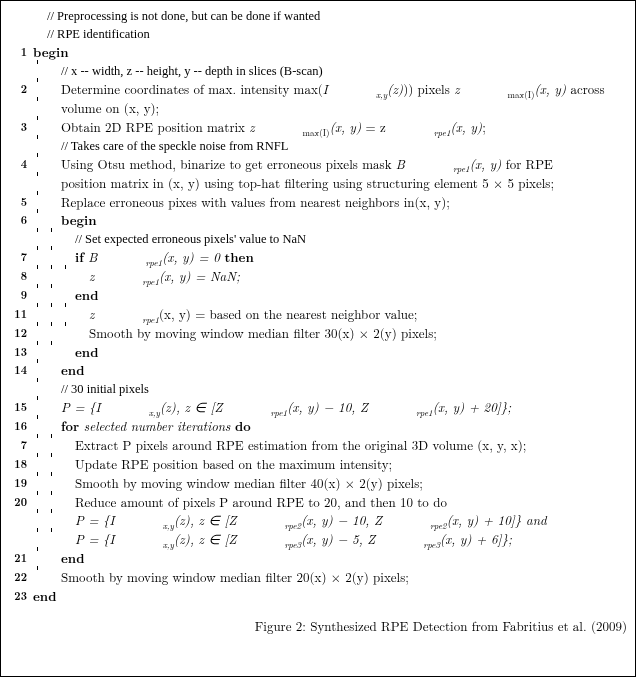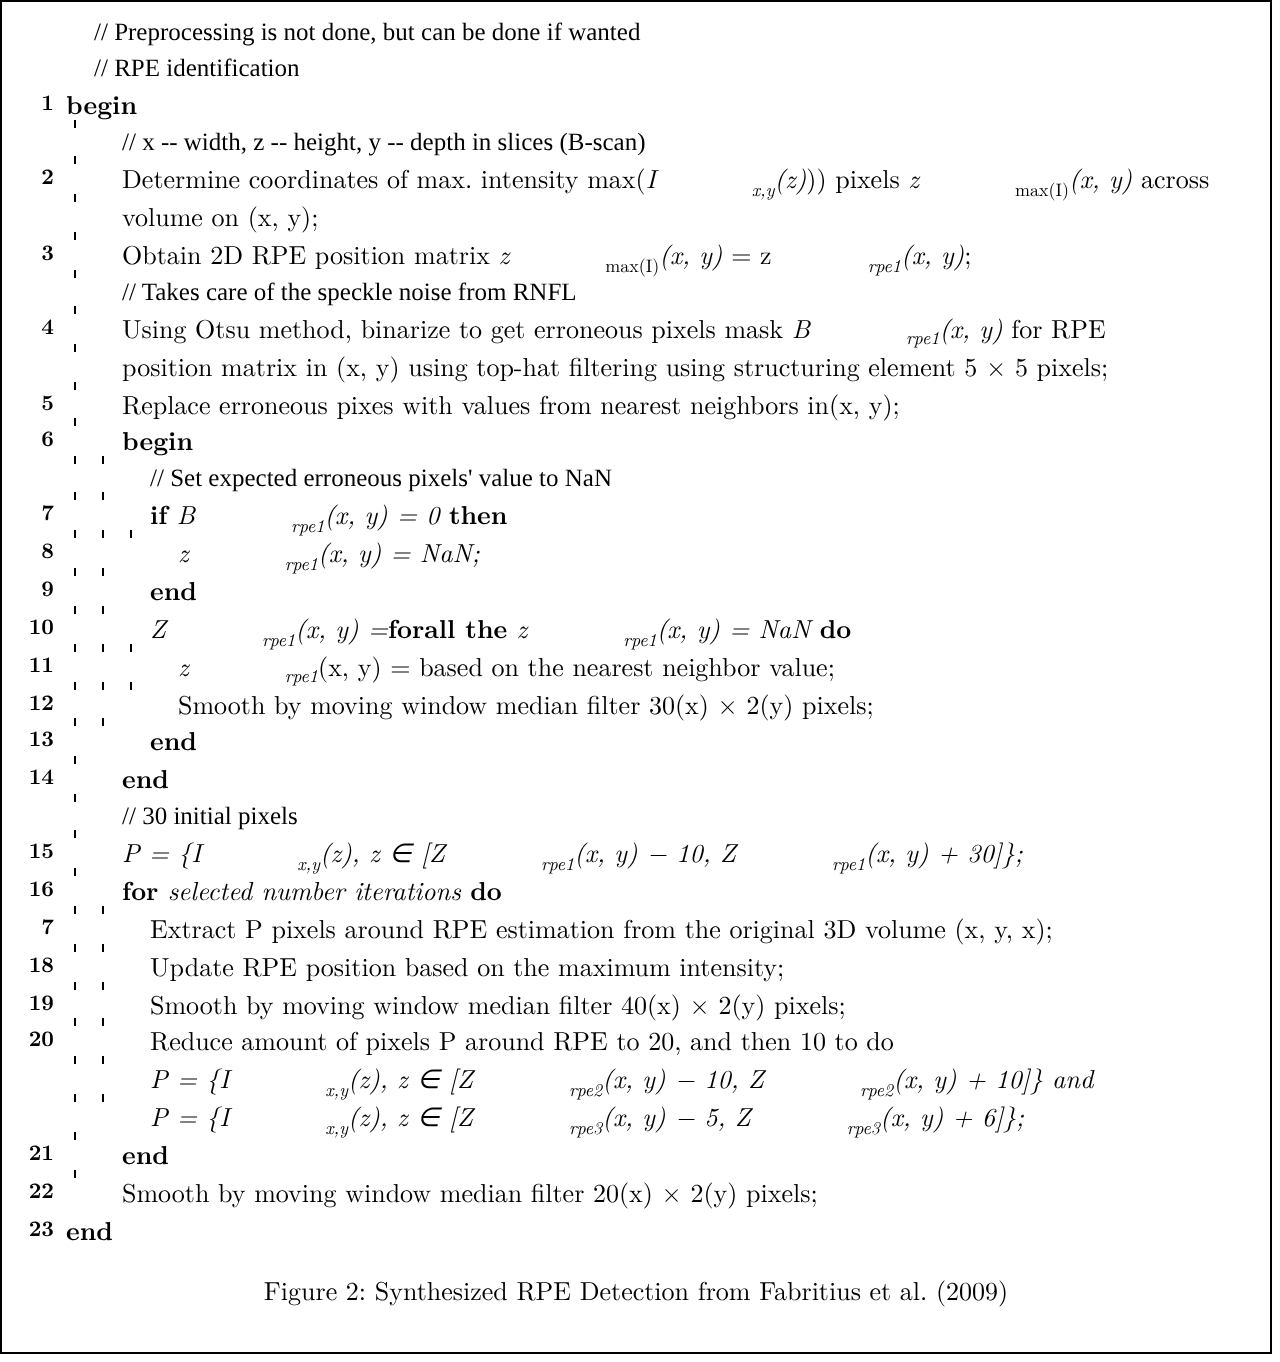--- a/index.html
+++ b/index.html
@@ -62,21 +62,21 @@
   .body {
     white-space: normal;
   }
   .tt {
     font-family: Liberation Serif, serif;
     font-size: 12.5px;
   }
   .it { font-style: italic; }
   .bf { font-weight: bold; }
   .caption {
-    text-align: center;
+    text-align: right;
     margin-top: 10px;
     font-size: 13px;
   }
   sub { font-size: 9px; line-height: 0; padding-left: 48px; }
 </style>
 </head>
 <body>
 
 <div class="page">
 
@@ -199,28 +199,20 @@
 
 <div class="line">
       <span class="lnum">9</span>
       <span class="gut"></span>
       <span class="bar"></span>
       <span class="bar"></span>
       <span class="ind"></span>
       <span class="body bf">end</span>
     </div>
 
-<div class="line">
-      <span class="lnum">10</span>
-      <span class="gut"></span>
-      <span class="bar"></span>
-      <span class="bar"></span>
-      <span class="ind"></span>
-      <span class="body"><span class="it">Z</span><sub class="it">rpe1</sub><span class="it">(x, y) =</span><span class="bf">forall the</span><span class="it"> z</span><sub class="it">rpe1</sub><span class="it">(x, y) = NaN </span><span class="bf">do</span></span>
-    </div>
 
 <div class="line">
       <span class="lnum">11</span>
       <span class="gut"></span>
       <span class="bar"></span>
       <span class="bar"></span>
       <span class="bar"></span>
       <span class="ind"></span>
       <span class="body"><span class="it">z</span><sub class="it">rpe1</sub><span>(x, y) = based on the nearest neighbor value;</span></span>
     </div>
@@ -258,21 +250,21 @@
       <span class="bar"></span>
       <span class="ind"></span>
       <span class="body tt">// 30 initial pixels</span>
     </div>
 
 <div class="line">
       <span class="lnum">15</span>
       <span class="gut"></span>
       <span class="bar"></span>
       <span class="ind"></span>
-      <span class="body it"><span>P = {I</span><sub>x,y</sub><span>(z), z ∈ [Z</span><sub>rpe1</sub><span>(x, y) − 10, Z</span><sub>rpe1</sub><span>(x, y) + 30]};</span></span>
+      <span class="body it"><span>P = {I</span><sub>x,y</sub><span>(z), z ∈ [Z</span><sub>rpe1</sub><span>(x, y) − 10, Z</span><sub>rpe1</sub><span>(x, y) + 20]};</span></span>
     </div>
 
 <div class="line">
       <span class="lnum">16</span>
       <span class="gut"></span>
       <span class="bar"></span>
       <span class="ind"></span>
       <span class="body"><span class="bf">for</span><span class="it"> selected number iterations </span><span class="bf">do</span></span>
     </div>
 

